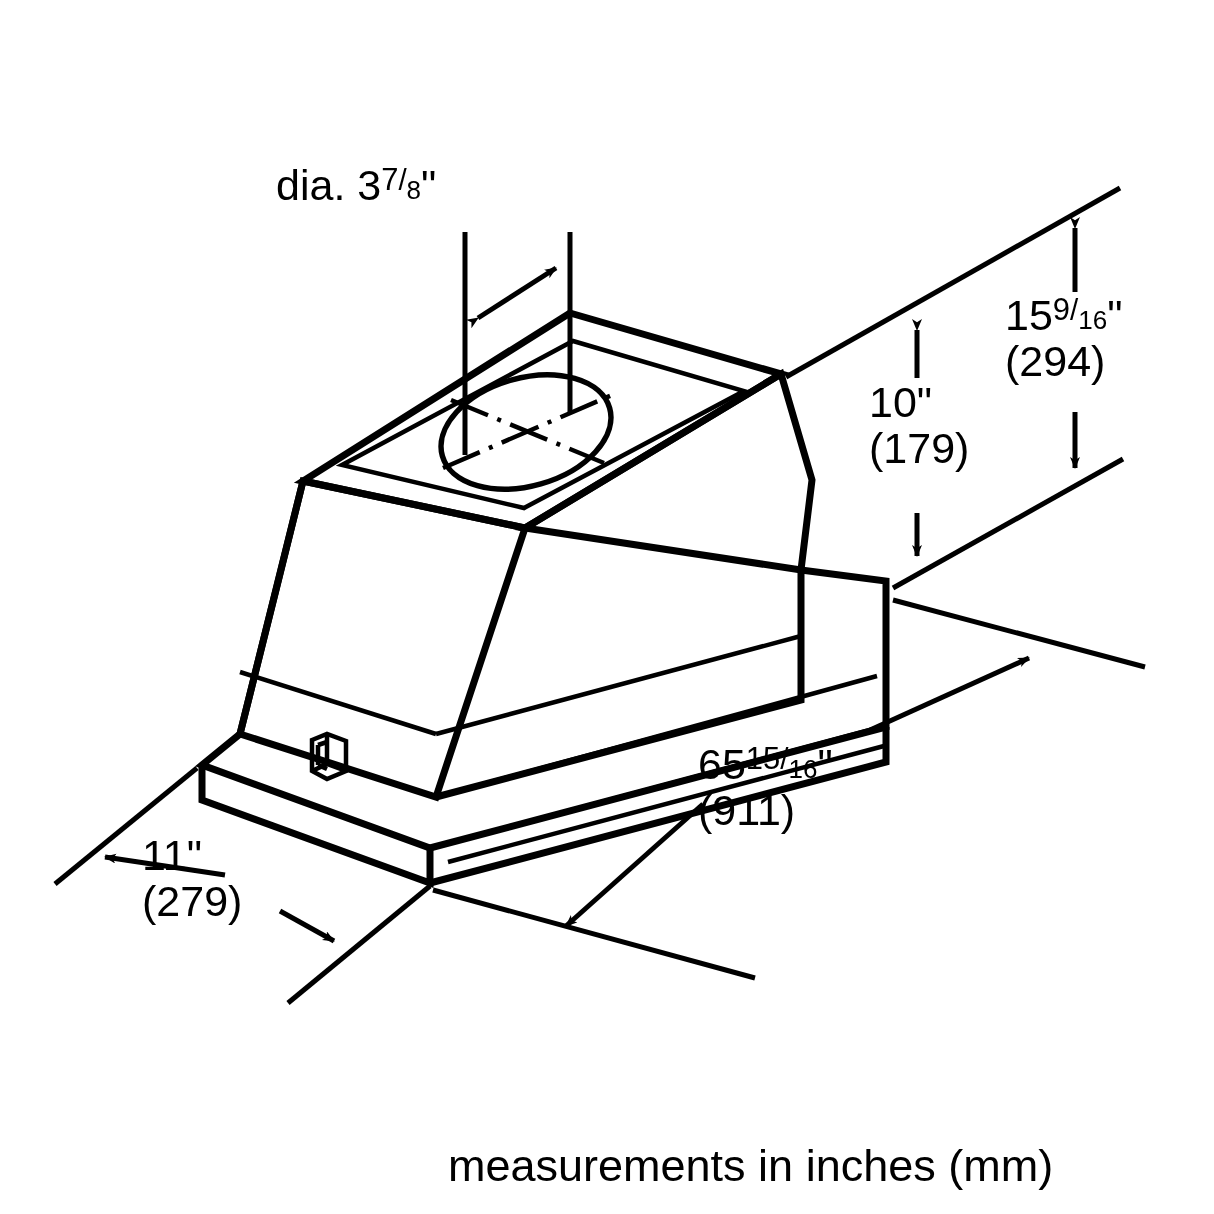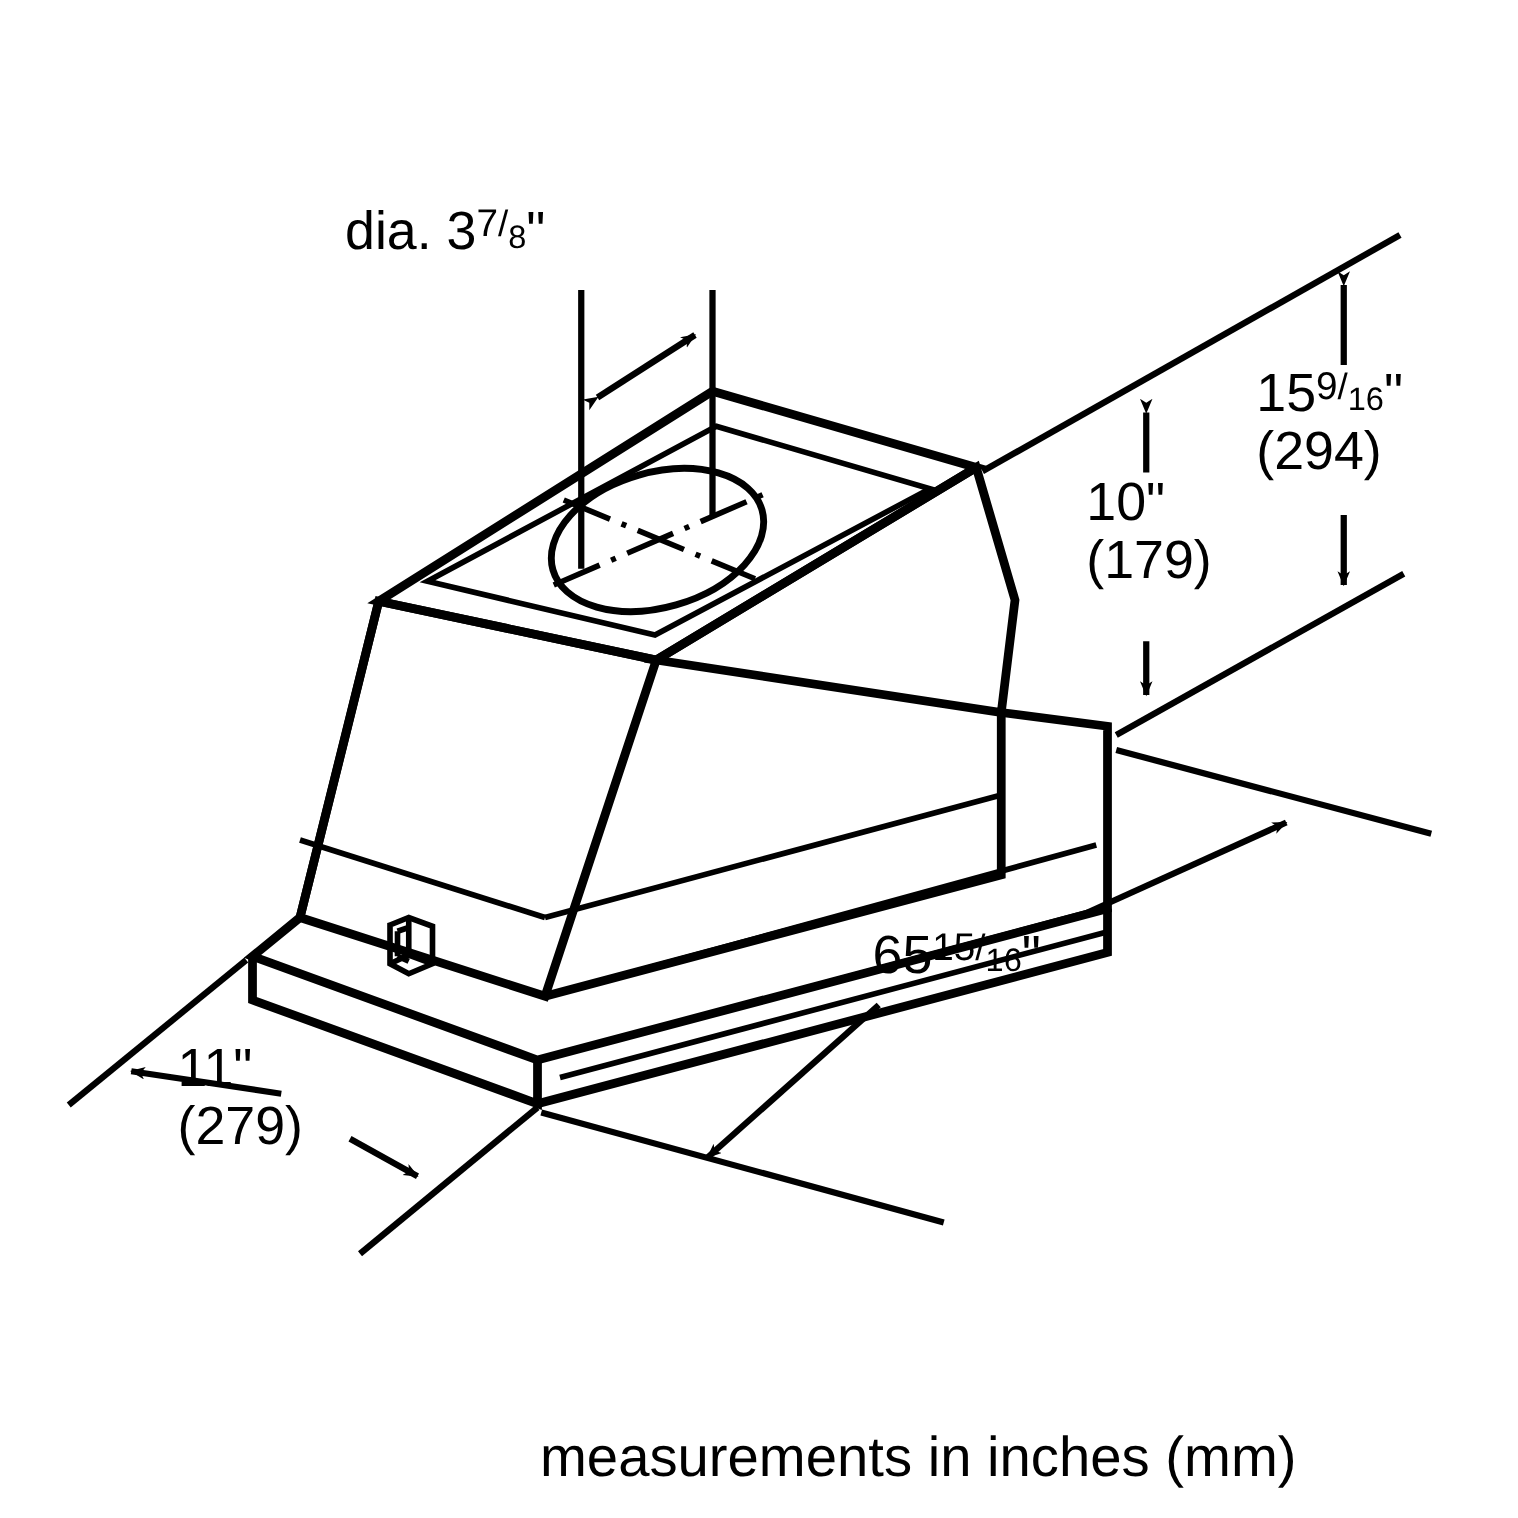--- a/index.html
+++ b/index.html
@@ -43,21 +43,21 @@
   .slash { font-size: 0.95em; }
 
   #dim-dia      { left: 276px; top: 162px; }
   #dim-height10 { left: 869px; top: 379px; }
   #dim-height11 { left: 1005px; top: 292px; }
   #dim-width    { left: 698px; top: 741px; }
   #dim-depth    { left: 142px; top: 832px; }
 
   #caption {
     position: absolute;
-    left: 432px;
+    left: 448px;
     top: 1140px;
     font-size: 45px;
     color: #000000;
     white-space: nowrap;
     font-family: "Liberation Sans", sans-serif;
   }
 </style>
 </head>
 <body>
 
@@ -188,20 +188,21 @@
     <span class="l2">(179)</span>
   </div>
 
   <div class="dim" id="dim-height11">
     <span><span>15</span><span class="frac"><span>9</span><span class="slash">/</span><span class="den">16</span></span><span>"</span></span>
     <span class="l2">(294)</span>
   </div>
 
   <div class="dim" id="dim-width">
     <span><span>65</span><span class="frac"><span>15</span><span class="slash">/</span><span class="den">16</span></span><span>"</span></span>
+    <span class="l2">(911)</span>
   </div>
 
   <div class="dim" id="dim-depth">
     <span>11"</span>
     <span class="l2">(279)</span>
   </div>
 
   <div id="caption">measurements in inches (mm)</div>
 
 </div>

